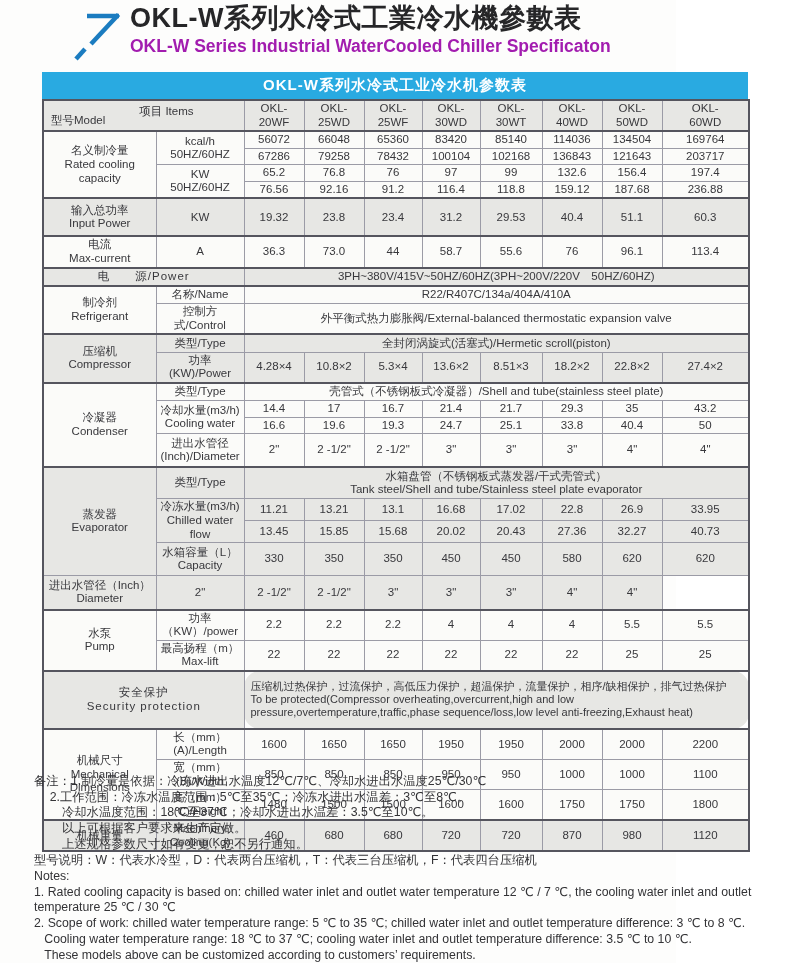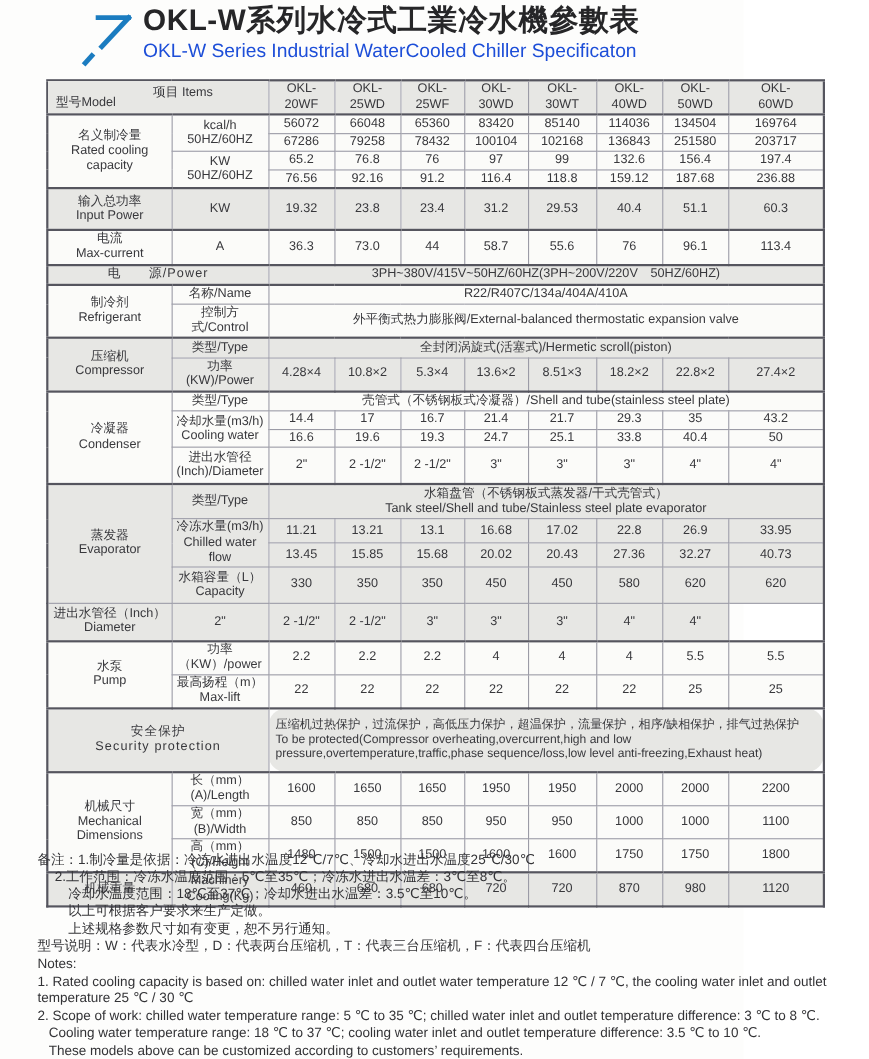--- a/index.html
+++ b/index.html
@@ -11,21 +11,21 @@
     position:relative;
     overflow:hidden;
   }
   .page { width:676px; height:963px; background:#fdfdfc; position:relative; }
 
   
   .hdr { position:absolute; left:72px; top:4px; display:flex; align-items:flex-start; }
   .arrow-wrap { width:50px; height:56px; margin-right:8px; margin-top:2px; }
   .titles { line-height:1.1; }
   .title-zh { font-size:27px; font-weight:bold; color:#262628; letter-spacing:0.5px; white-space:nowrap; }
-  .title-en { font-size:17.5px; font-weight:400; color:#1d4ed8; margin-top:3px; white-space:nowrap; }
+  .title-en { font-size:17.5px; font-weight:700; color:#a21caf; margin-top:3px; white-space:nowrap; }
 
   
   .tablewrap { position:absolute; left:42px; top:72px; width:706px; }
   .banner {
     height:27px; background:#29aae1; color:#ffffff;
     font-size:15px; font-weight:bold; text-align:center;
     display:flex; align-items:center; justify-content:center;
     letter-spacing:1px;
   }
 
@@ -86,20 +86,21 @@
         <path d="M13 43 L4 53" stroke="#1b7cc0" stroke-width="4.5" fill="none"></path>
       </svg>
     </div>
     <div class="titles">
       <div class="title-zh">OKL-W系列水冷式工業冷水機參數表</div>
       <div class="title-en">OKL-W Series Industrial WaterCooled Chiller Specificaton</div>
     </div>
   </div>
 
   <div class="tablewrap">
+    <div class="banner" style="background: rgb(41, 170, 225);">OKL-W系列水冷式工业冷水机参数表</div>
     <table id="spec">
       <colgroup>
         <col style="width:113px">
           <col style="width:88px">
         <col style="width:60px">
           <col style="width:60px">
           <col style="width:58px">
           <col style="width:58px">
         <col style="width:62px">
           <col style="width:60px">
@@ -141,21 +142,21 @@
             <td class="data">134504</td>
             <td class="data">169764</td>
           </tr>
           <tr class="shade-white" style="height: 15px;">
             <td class="data">67286</td>
             <td class="data">79258</td>
             <td class="data">78432</td>
             <td class="data">100104</td>
             <td class="data">102168</td>
             <td class="data">136843</td>
-            <td class="data">251580</td>
+            <td class="data">121643</td>
             <td class="data">203717</td>
           </tr>
           <tr class="shade-white" style="height: 15px;">
             <td rowspan="2" class="item">KW
 50HZ/60HZ</td>
             <td class="data">65.2</td>
             <td class="data">76.8</td>
             <td class="data">76</td>
             <td class="data">97</td>
             <td class="data">99</td>

